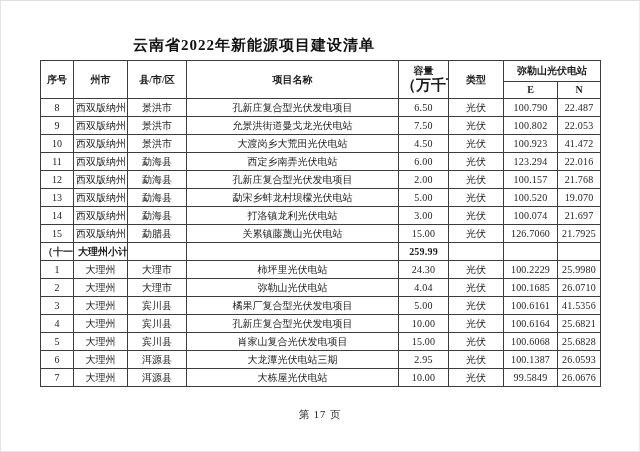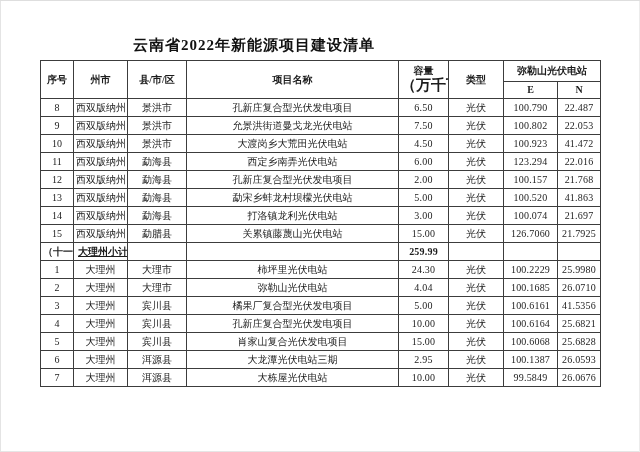--- a/index.html
+++ b/index.html
@@ -47,21 +47,21 @@
     font-weight:bold;
     font-size:10px;
     line-height:1.15;
   }
   tr.hdr1 th{height:20px;}
   tr.hdr2 th{height:16px;}
   .cap-sub{font-size:15px;display:block;}
   table.energy td{height:17px;font-size:10px;}
   td.num{font-size:10.5px;letter-spacing:0.2px;}
   tr.subtotal td{font-weight:bold;}
-  tr.subtotal td.pref-cell{text-align:center;padding-left:4px;text-decoration:underline;}
+  tr.subtotal td.pref-cell{text-align:center;padding-left:4px;}
   .page-footer{
     position:absolute;
     top:408px;left:0;width:640px;
     text-align:center;
     font-size:10.5px;
     color:#222;
     letter-spacing:1px;
   }
 </style>
 </head>
@@ -149,21 +149,21 @@
           <td class="num">21.768</td>
         </tr>
         <tr>
           <td>13</td>
           <td>西双版纳州</td>
           <td>勐海县</td>
           <td>勐宋乡蚌龙村坝檬光伏电站</td>
           <td class="num">5.00</td>
           <td>光伏</td>
           <td class="num">100.520</td>
-          <td class="num">41.863</td>
+          <td class="num">19.070</td>
         </tr>
         <tr>
           <td>14</td>
           <td>西双版纳州</td>
           <td>勐海县</td>
           <td>打洛镇龙利光伏电站</td>
           <td class="num">3.00</td>
           <td>光伏</td>
           <td class="num">100.074</td>
           <td class="num">21.697</td>
@@ -254,14 +254,15 @@
           <td>洱源县</td>
           <td>大栋屋光伏电站</td>
           <td class="num">10.00</td>
           <td>光伏</td>
           <td class="num">99.5849</td>
           <td class="num">26.0676</td>
         </tr>
       </tbody>
   </table>
 
+  <div class="page-footer">第 17 页</div>
 
 </div>
 
 </body></html>

